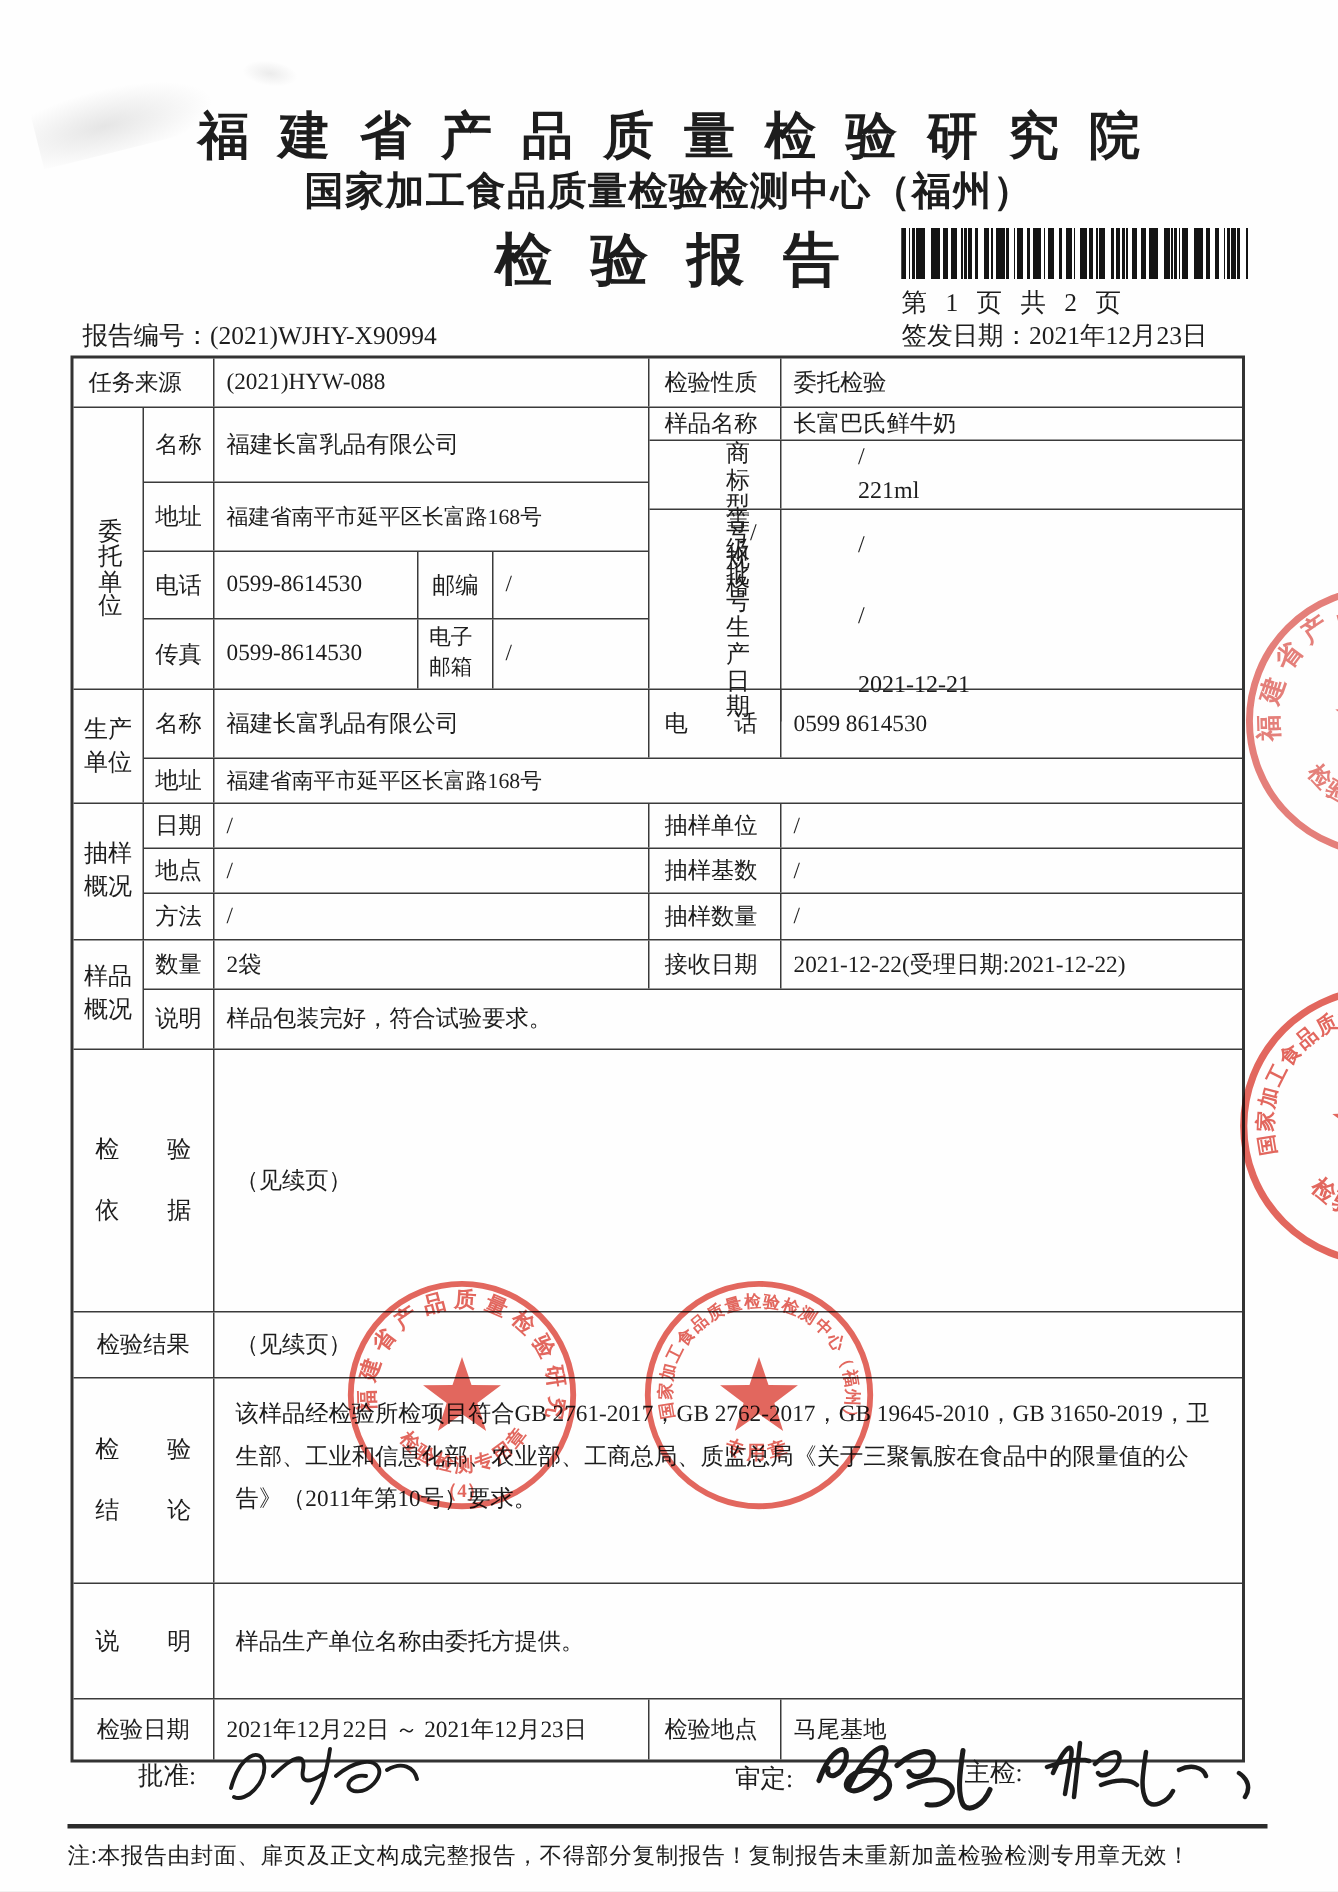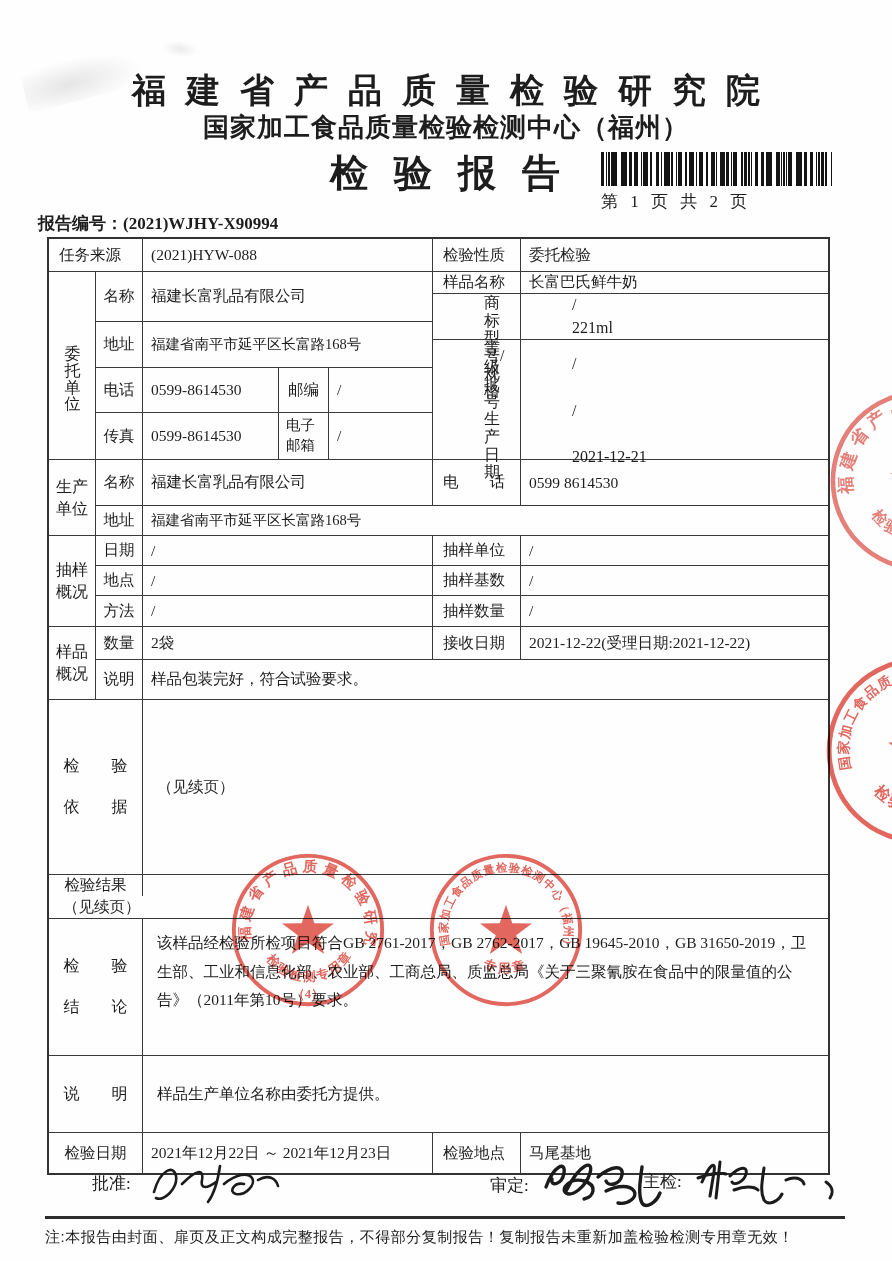--- a/index.html
+++ b/index.html
@@ -13,38 +13,38 @@
              font-weight:bold;font-size:26px;letter-spacing:1px;white-space:nowrap;}
   .report-title{top:148px;left:330px;font-family:"Liberation Sans","DejaVu Sans",sans-serif;
              font-weight:bold;font-size:38px;letter-spacing:26px;white-space:nowrap;}
   .barcode{left:601px;top:152px;width:231px;height:34px;background-color:#fff;
      background-image:
        repeating-linear-gradient(90deg,#141414 0 2px,transparent 2px 7px),
        repeating-linear-gradient(90deg,#141414 0 3px,transparent 3px 11px),
        repeating-linear-gradient(90deg,#141414 0 1px,transparent 1px 5px);}
   .page-marker{left:601px;top:190px;font-size:17px;letter-spacing:4px;white-space:nowrap;}
   .meta-line{top:212px;font-size:17px;white-space:nowrap;}
-  .report-no{left:38px;font-weight:bold;}
+  .report-no{left:55px;}
   .issue-date{left:601px;}
   
   *,*:before,*:after{box-sizing:border-box;}
   .tbl{left:47px;top:237px;width:783px;border:2px solid #333;background:transparent;}
   .band{display:flex;border-bottom:1.5px solid #3a3a3a;}
   .band.last{border-bottom:none;}
   .row{display:flex;}
   .col{display:flex;flex-direction:column;}
   .cell{display:flex;align-items:center;padding:0 8px;font-size:15.5px;overflow:hidden;white-space:nowrap;}
   .lab{justify-content:flex-start;padding-left:10px;}
   .ctr{justify-content:center;padding:0 2px;}
   .br{border-right:1.5px solid #3a3a3a;}
   .bb{border-bottom:1.5px solid #3a3a3a;}
   .w47{width:47px;}.w50{width:50px;}.w88{width:88px;}.w94{width:94px;}.w136{width:136px;}.w290{width:290px;}
   .fx{flex:1;}
   .h33{height:33px;}.h50{height:50px;}.h46{height:46px;}.h45{height:45px;}
-  .h30{height:30px;}.h40{height:40px;}.h44{height:44px;flex-direction:column;}
+  .h30{height:30px;}.h40{height:40px;}.h44{height:44px;}
   .b2{height:188px;}.b3{height:76px;}.b4{height:91px;}.b5{height:73px;}
   .b6{height:175px;}.b8{height:137px;}.b9{height:77px;}
   .vlab{display:flex;align-items:center;justify-content:center;text-align:center;font-size:16px;}
   .vert{writing-mode:vertical-lr;text-orientation:upright;letter-spacing:17px;}
   .wrap2{white-space:normal;line-height:1.35;padding:0 7px;}
   .stackcol{display:flex;flex-direction:column;justify-content:space-around;padding:0;}
   .stackcol span{display:block;padding:0 8px;line-height:1.1;margin-left:43px;}
   .twolab{display:flex;flex-direction:column;justify-content:center;gap:20px;align-items:center;padding:0;}
   .twolab span{letter-spacing:0;}
   .mlval{white-space:normal;line-height:1.85;align-items:flex-start;padding:10px 14px;display:block;font-size:15.5px;}
@@ -73,20 +73,23 @@
   <div class="abs smudge2"></div>
 
   <div class="abs org-title">福建省产品质量检验研究院</div>
   <div class="abs org-subtitle">国家加工食品质量检验检测中心（福州）</div>
   <div class="abs report-title">检验报告</div>
   <div class="abs barcode"></div>
   <div class="abs page-marker">第 1 页  共 2 页</div>
   <div class="abs meta-line report-no">
     <span>报告编号：</span><span>(2021)WJHY-X90994</span>
   </div>
+  <div class="abs meta-line issue-date">
+    <span>签发日期：</span><span>2021年12月23日</span>
+  </div>
 
   <div class="abs tbl">
 
     <div class="band h33">
       <div class="cell lab w94 br">任务来源</div>
       <div class="cell w290 br">(2021)HYW-088</div>
       <div class="cell lab w88 br">检验性质</div>
       <div class="cell fx">委托检验</div>
     </div>
 

